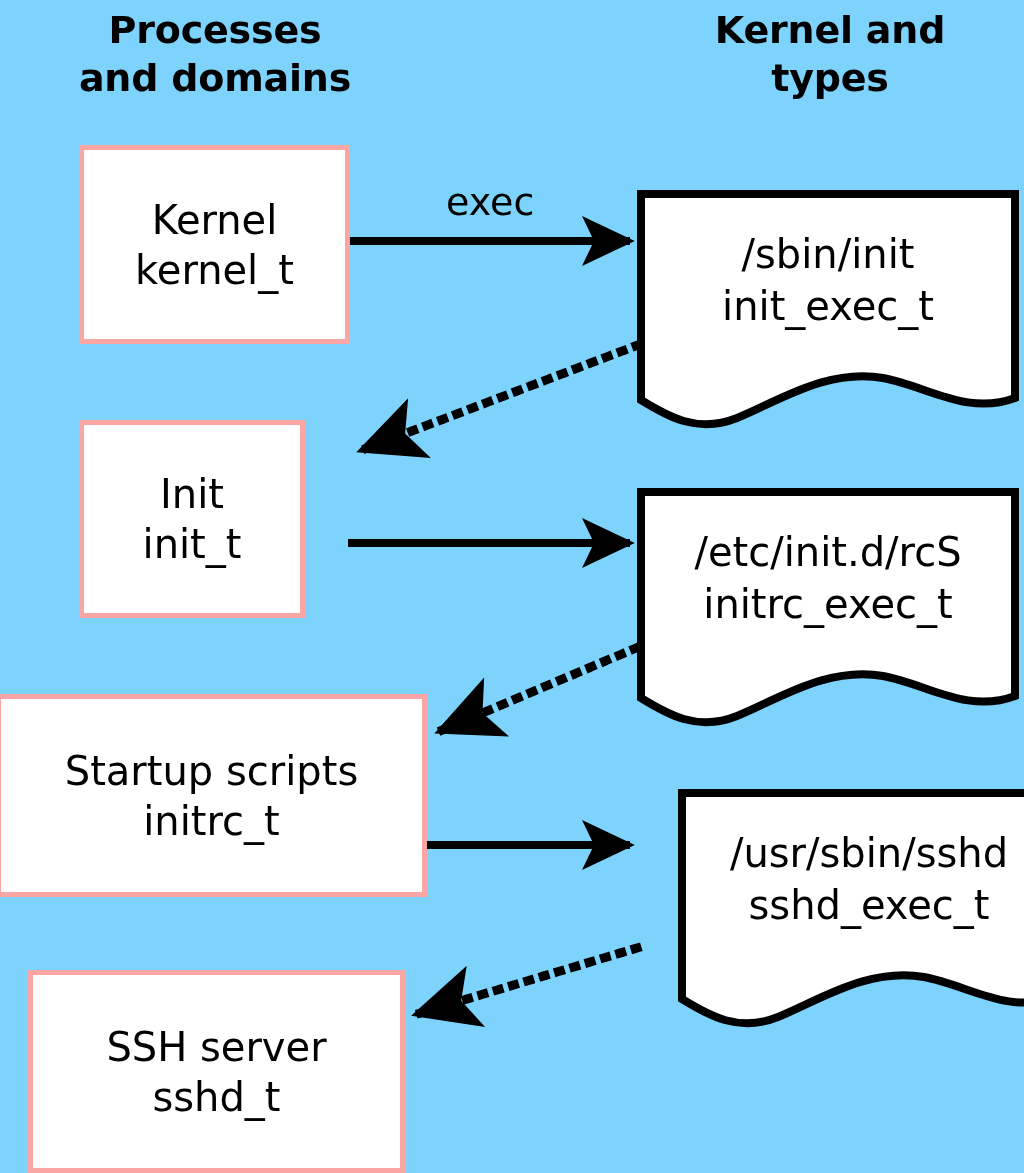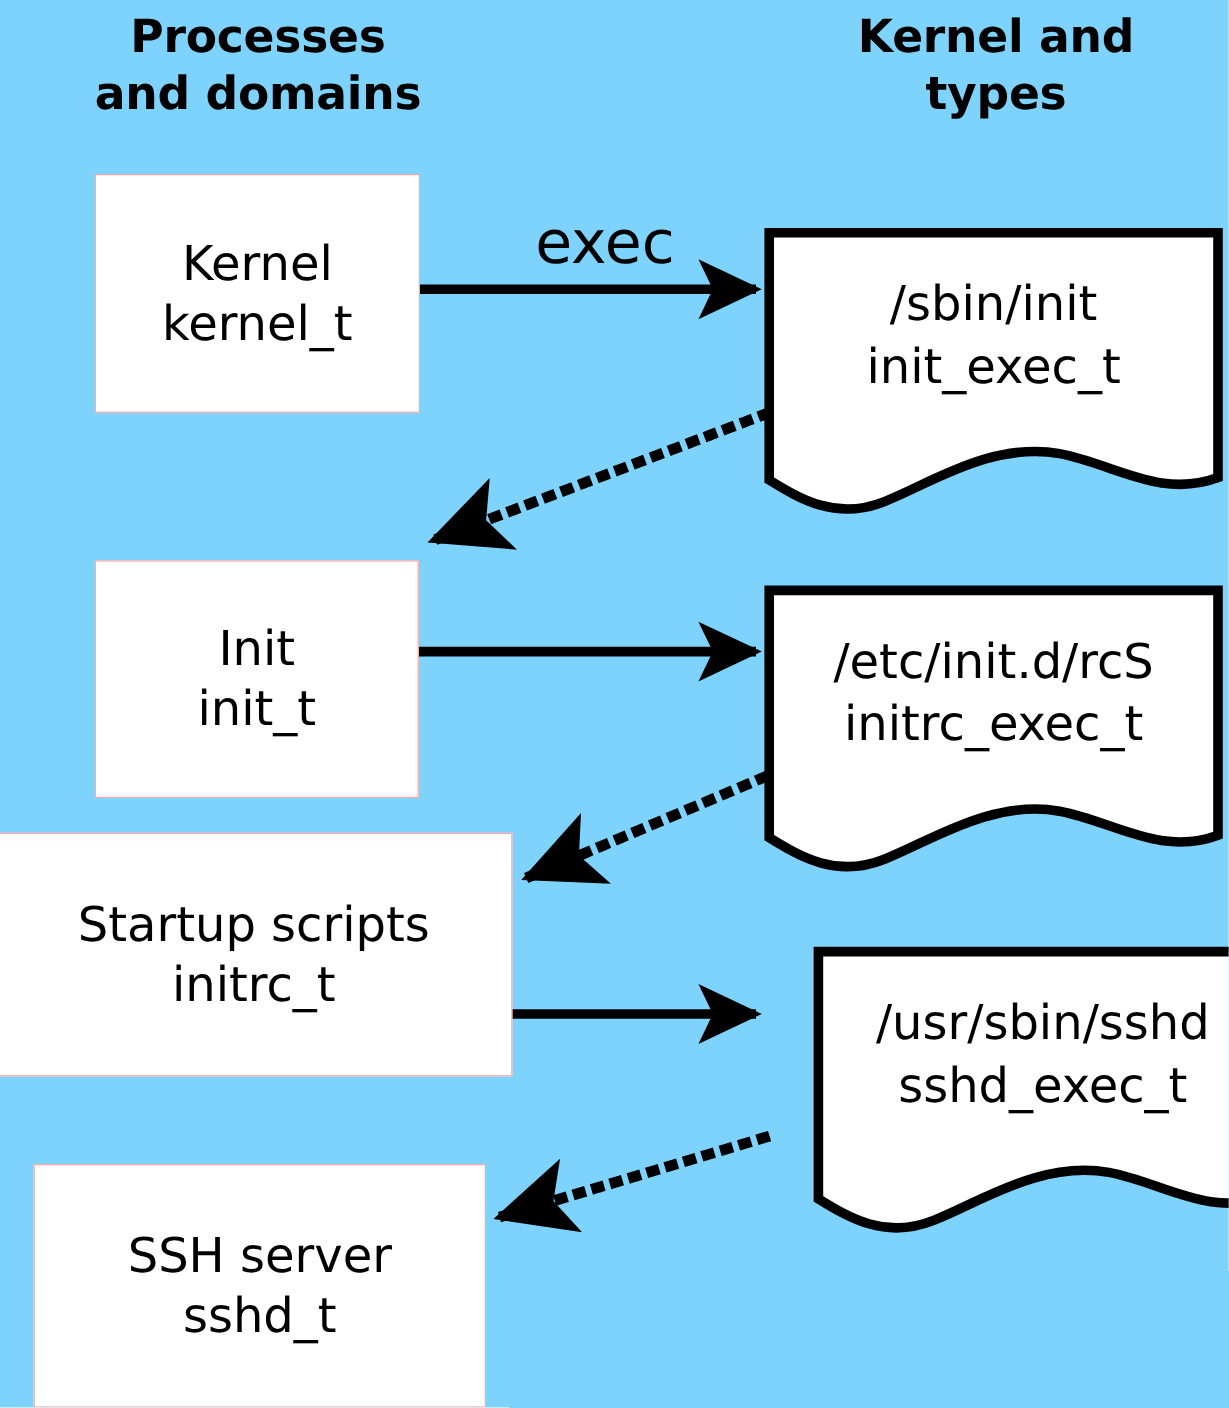--- a/index.html
+++ b/index.html
@@ -29,21 +29,21 @@
     white-space: pre-line;
     color: #000;
   }
   #header-left  { left: 30px;  top: 6px;  width: 370px; }
   #header-right { left: 640px; top: 6px;  width: 380px; }
 
   
   .proc-box {
     position: absolute;
     box-sizing: border-box;
-    border: 1px solid #fca5a5;
+    border: 5px solid #fca5a5;
     background: #ffffff;
     display: flex;
     flex-direction: column;
     align-items: center;
     justify-content: center;
     text-align: center;
   }
   .proc-box .line {
     font-size: 40px;
     line-height: 50px;
@@ -78,21 +78,21 @@
     position: absolute;
     left: 0;
     top: 0;
     width: 1024px;
     height: 1173px;
     pointer-events: none;
     overflow: visible;
   }
   .edge-label {
     position: absolute;
-    font-size: 50px;
+    font-size: 38px;
     line-height: 40px;
     white-space: nowrap;
   }
 </style>
 </head>
 <body>
 
 <div id="stage">
 
   <div class="col-header" id="header-left">Processes
@@ -136,21 +136,21 @@
     </g>
   </svg>
 
   <div class="edge-label" style="left:446px; top:182px;">exec</div>
 
   <div class="proc-box" id="box-kernel" style="left:79px; top:145px; width:271px; height:199px;">
     <div class="line">Kernel</div>
     <div class="line">kernel_t</div>
   </div>
 
-  <div class="proc-box" id="box-init" style="left:79px; top:420px; width:270px; height:198px;margin-top:47px;">
+  <div class="proc-box" id="box-init" style="left:79px; top:420px; width:226px; height:198px;">
     <div class="line">Init</div>
     <div class="line">init_t</div>
   </div>
 
   <div class="proc-box" id="box-initrc" style="left:-4px; top:694px; width:431px; height:203px;">
     <div class="line">Startup scripts</div>
     <div class="line">initrc_t</div>
   </div>
 
   <div class="proc-box" id="box-sshd" style="left:28px; top:970px; width:377px; height:203px;align-items:center;">

